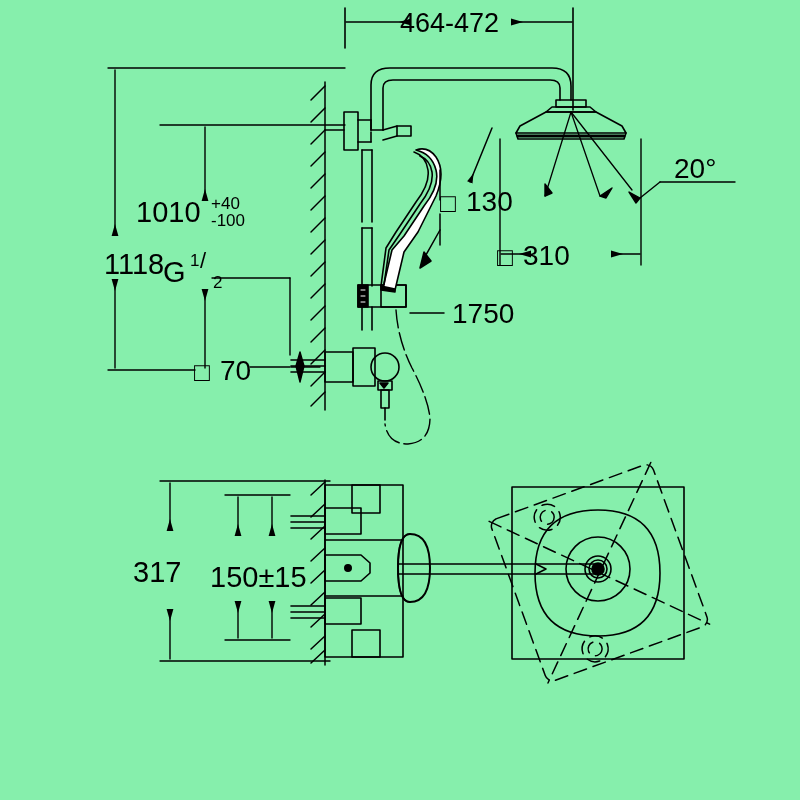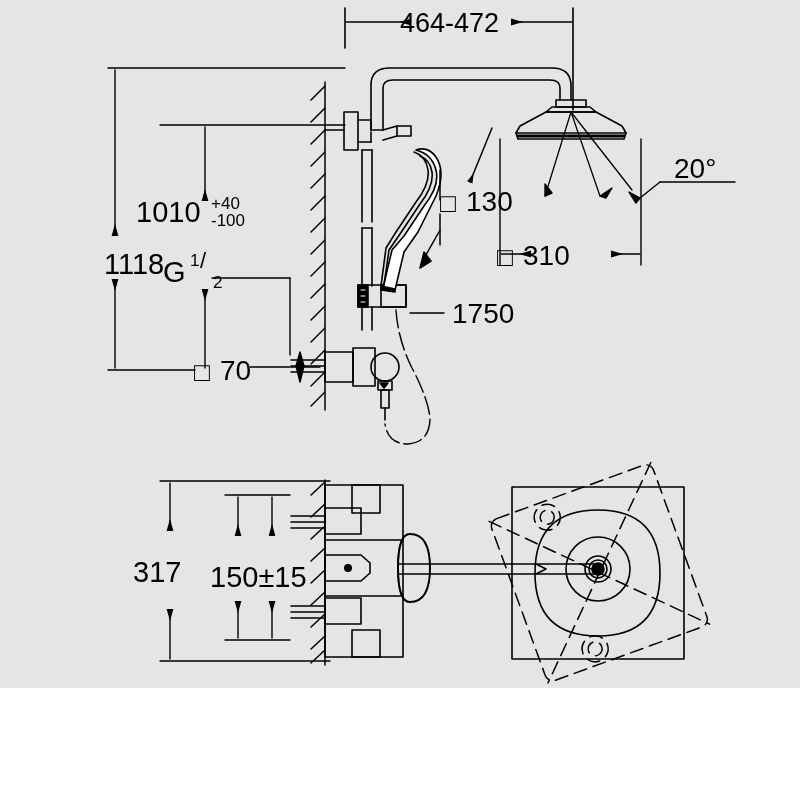--- a/index.html
+++ b/index.html
@@ -1,17 +1,17 @@
 <!DOCTYPE html>
 <html><head>
 <meta charset="utf-8">
 <style>
   html,body{margin:0;padding:0;background:#ffffff;}
   body{width:800px;height:800px;overflow:hidden;font-family:"Liberation Sans",sans-serif;}
-  #stage{position:relative;width:800px;height:688px;background:#e5e5e5;}
+  #stage{position:relative;width:800px;height:800px;background:#86efac;}
   svg{display:block;}
   .lbl{font-family:"Liberation Sans",sans-serif;fill:#000;}
 </style>
 </head>
 <body>
 
 <div id="stage">
 <svg width="800" height="800" viewBox="0 0 800 800">
   <defs>
     <marker id="arw" markerWidth="12" markerHeight="8" refX="11" refY="4" orient="auto" markerUnits="userSpaceOnUse">

